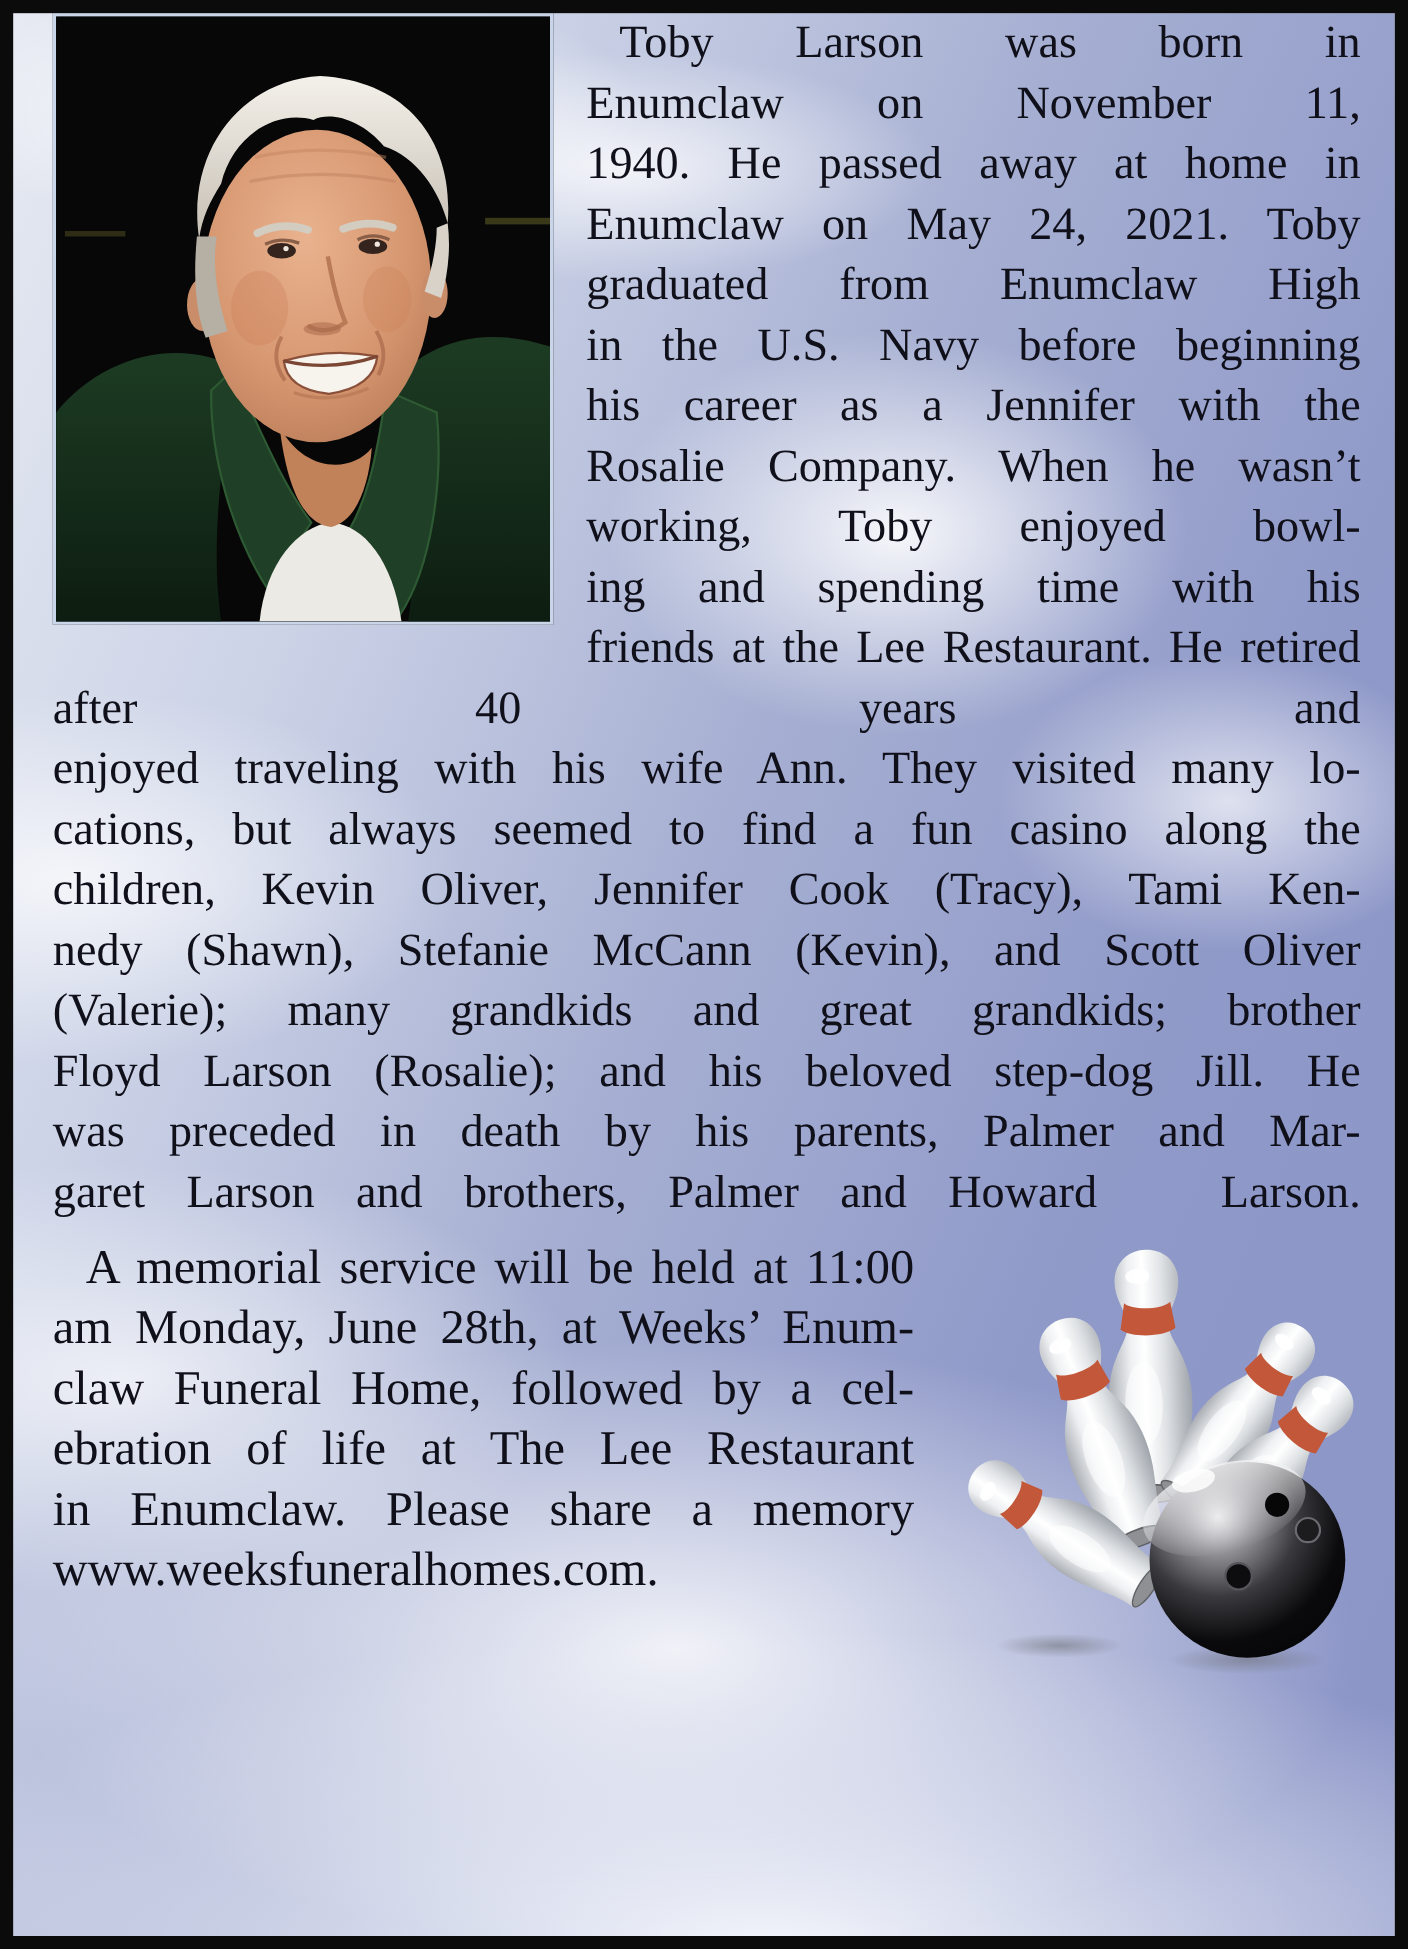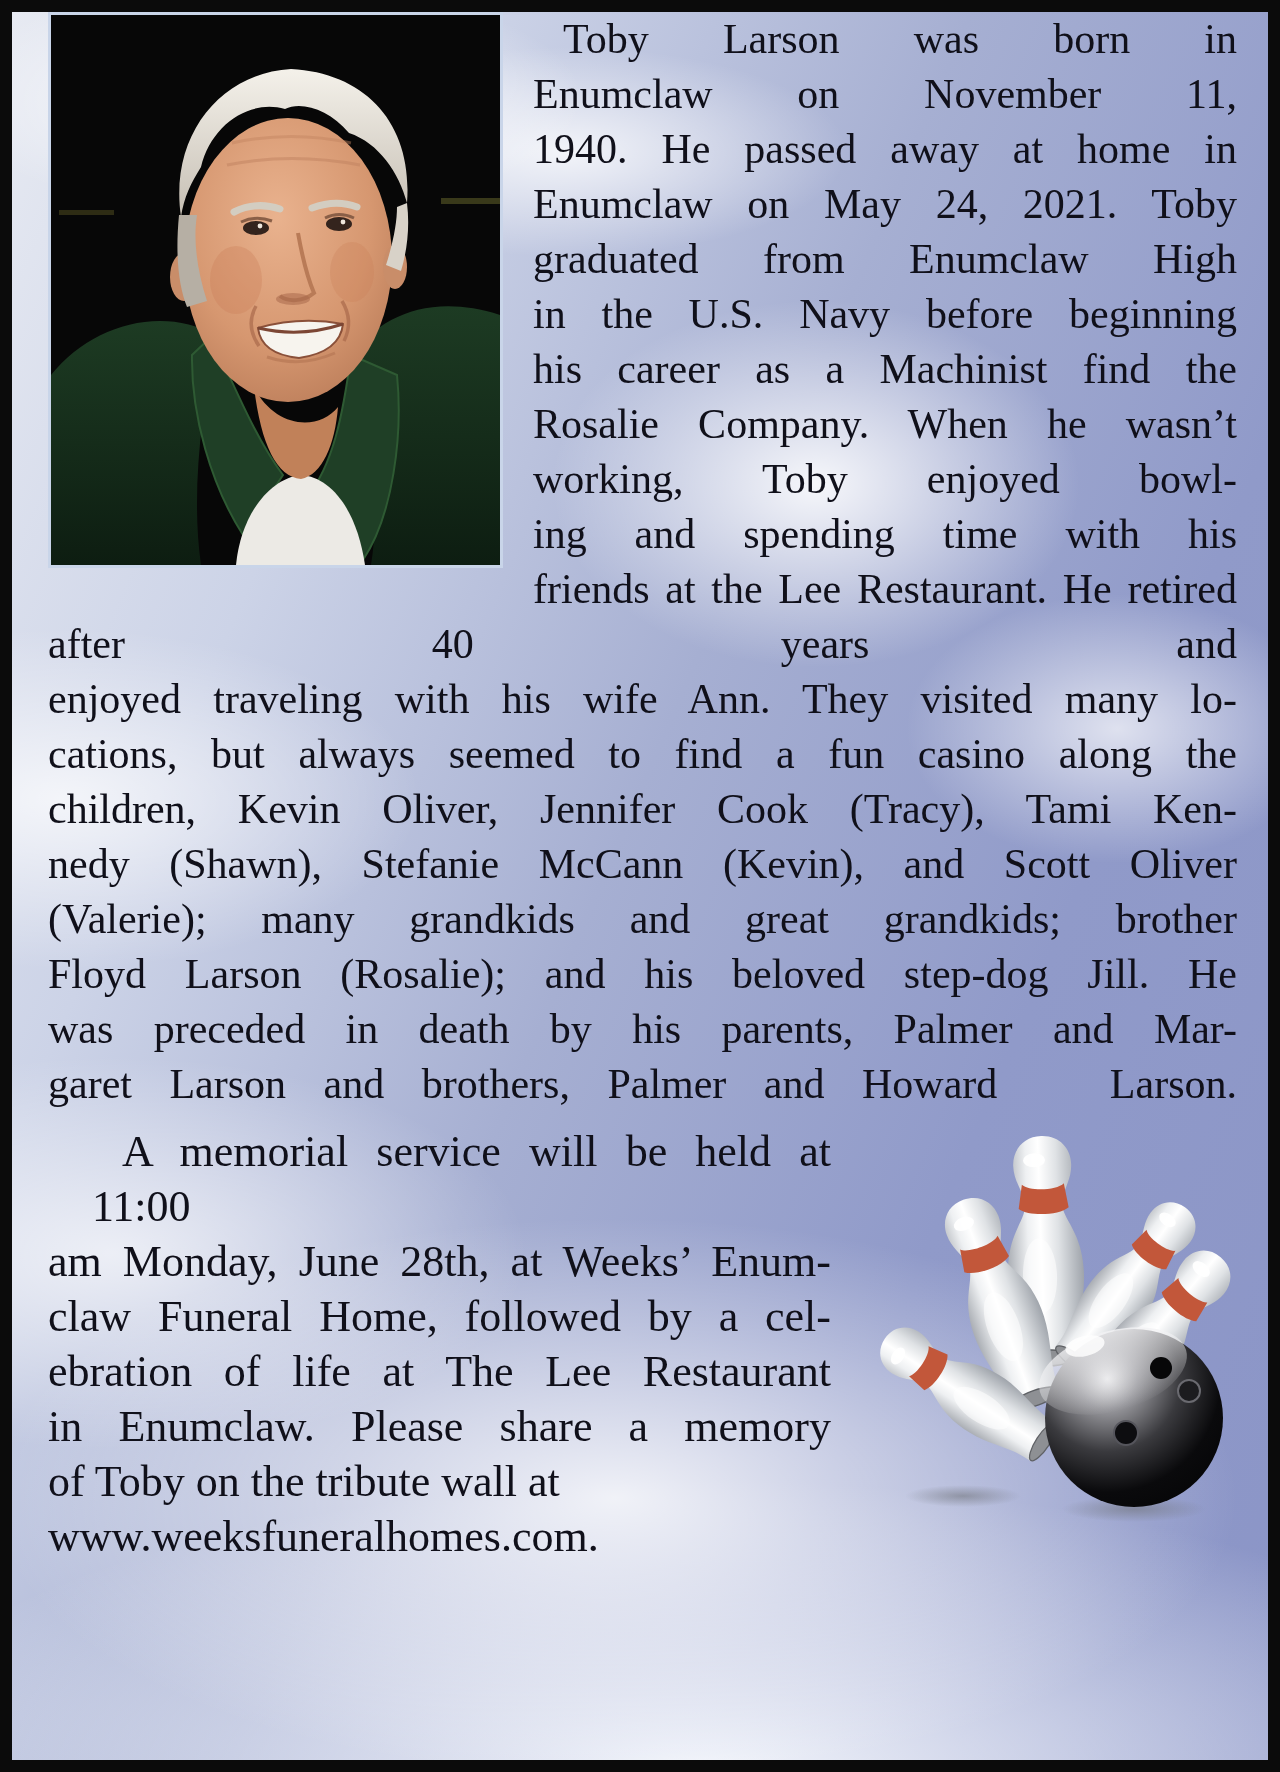--- a/index.html
+++ b/index.html
@@ -47,21 +47,21 @@
   .tl {
     color: #10101a;
     font-size: 42px;
     line-height: 55px;
     text-align: justify;
     text-align-last: justify;
     white-space: normal;
   }
   .para2 { margin-top: 12px; }
   .para2 .tl { font-size: 44px; }
-  .ind  { text-indent: 30px; margin-left: 44px; }
+  .ind  { text-indent: 30px; }
   .endl { text-align-last: left; }
   .bowling-art {
     float: right;
     width: 392px; height: 398px;
     margin: 4px 0 0 14px;
   }
   .clear { clear: both; }
 </style>
 </head>
 <body>
@@ -135,21 +135,21 @@
       </svg>
     </div>
 
     <div class="para1">
       <div class="tl ind">Toby Larson was born in</div>
       <div class="tl">Enumclaw on November 11,</div>
       <div class="tl">1940. He passed away at home in</div>
       <div class="tl">Enumclaw on May 24, 2021. Toby</div>
       <div class="tl">graduated from Enumclaw High</div>
       <div class="tl">in the U.S. Navy before beginning</div>
-      <div class="tl">his career as a Machinist find the</div>
+      <div class="tl">his career as a Jennifer with the</div>
       <div class="tl">Rosalie Company. When he wasn’t</div>
       <div class="tl">working, Toby enjoyed bowl-</div>
       <div class="tl">ing and spending time with his</div>
       <div class="tl">friends at the Lee Restaurant. He retired after 40 years and</div>
       <div class="tl">enjoyed traveling with his wife Ann. They visited many lo-</div>
       <div class="tl">cations, but always seemed to find a fun casino along the</div>
       <div class="tl">children, Kevin Oliver, Jennifer Cook (Tracy), Tami Ken-</div>
       <div class="tl">nedy (Shawn), Stefanie McCann (Kevin), and Scott Oliver</div>
       <div class="tl">(Valerie); many grandkids and great grandkids; brother</div>
       <div class="tl">Floyd Larson (Rosalie); and his beloved step-dog Jill. He</div>
@@ -207,19 +207,18 @@
           <circle cx="316" cy="240" r="11" fill="#070708"></circle>
           <circle cx="344" cy="263" r="11" fill="#1c1c1f" stroke="#6a6a70" stroke-width="2"></circle>
           <circle cx="281" cy="305" r="12" fill="#0d0d10" stroke="#55555c" stroke-width="2"></circle>
         </g>
       </svg>
       <div class="tl ind">A memorial service will be held at 11:00</div>
       <div class="tl">am Monday, June 28th, at Weeks’ Enum-</div>
       <div class="tl">claw Funeral Home, followed by a cel-</div>
       <div class="tl">ebration of life at The Lee Restaurant</div>
       <div class="tl">in Enumclaw. Please share a memory</div>
-      <div class="tl endl">of Toby on the tribute wall at</div>
       <div class="tl endl">www.weeksfuneralhomes.com.</div>
       <div class="clear"></div>
     </div>
 
   </div>
 </div>
 
 </body></html>

